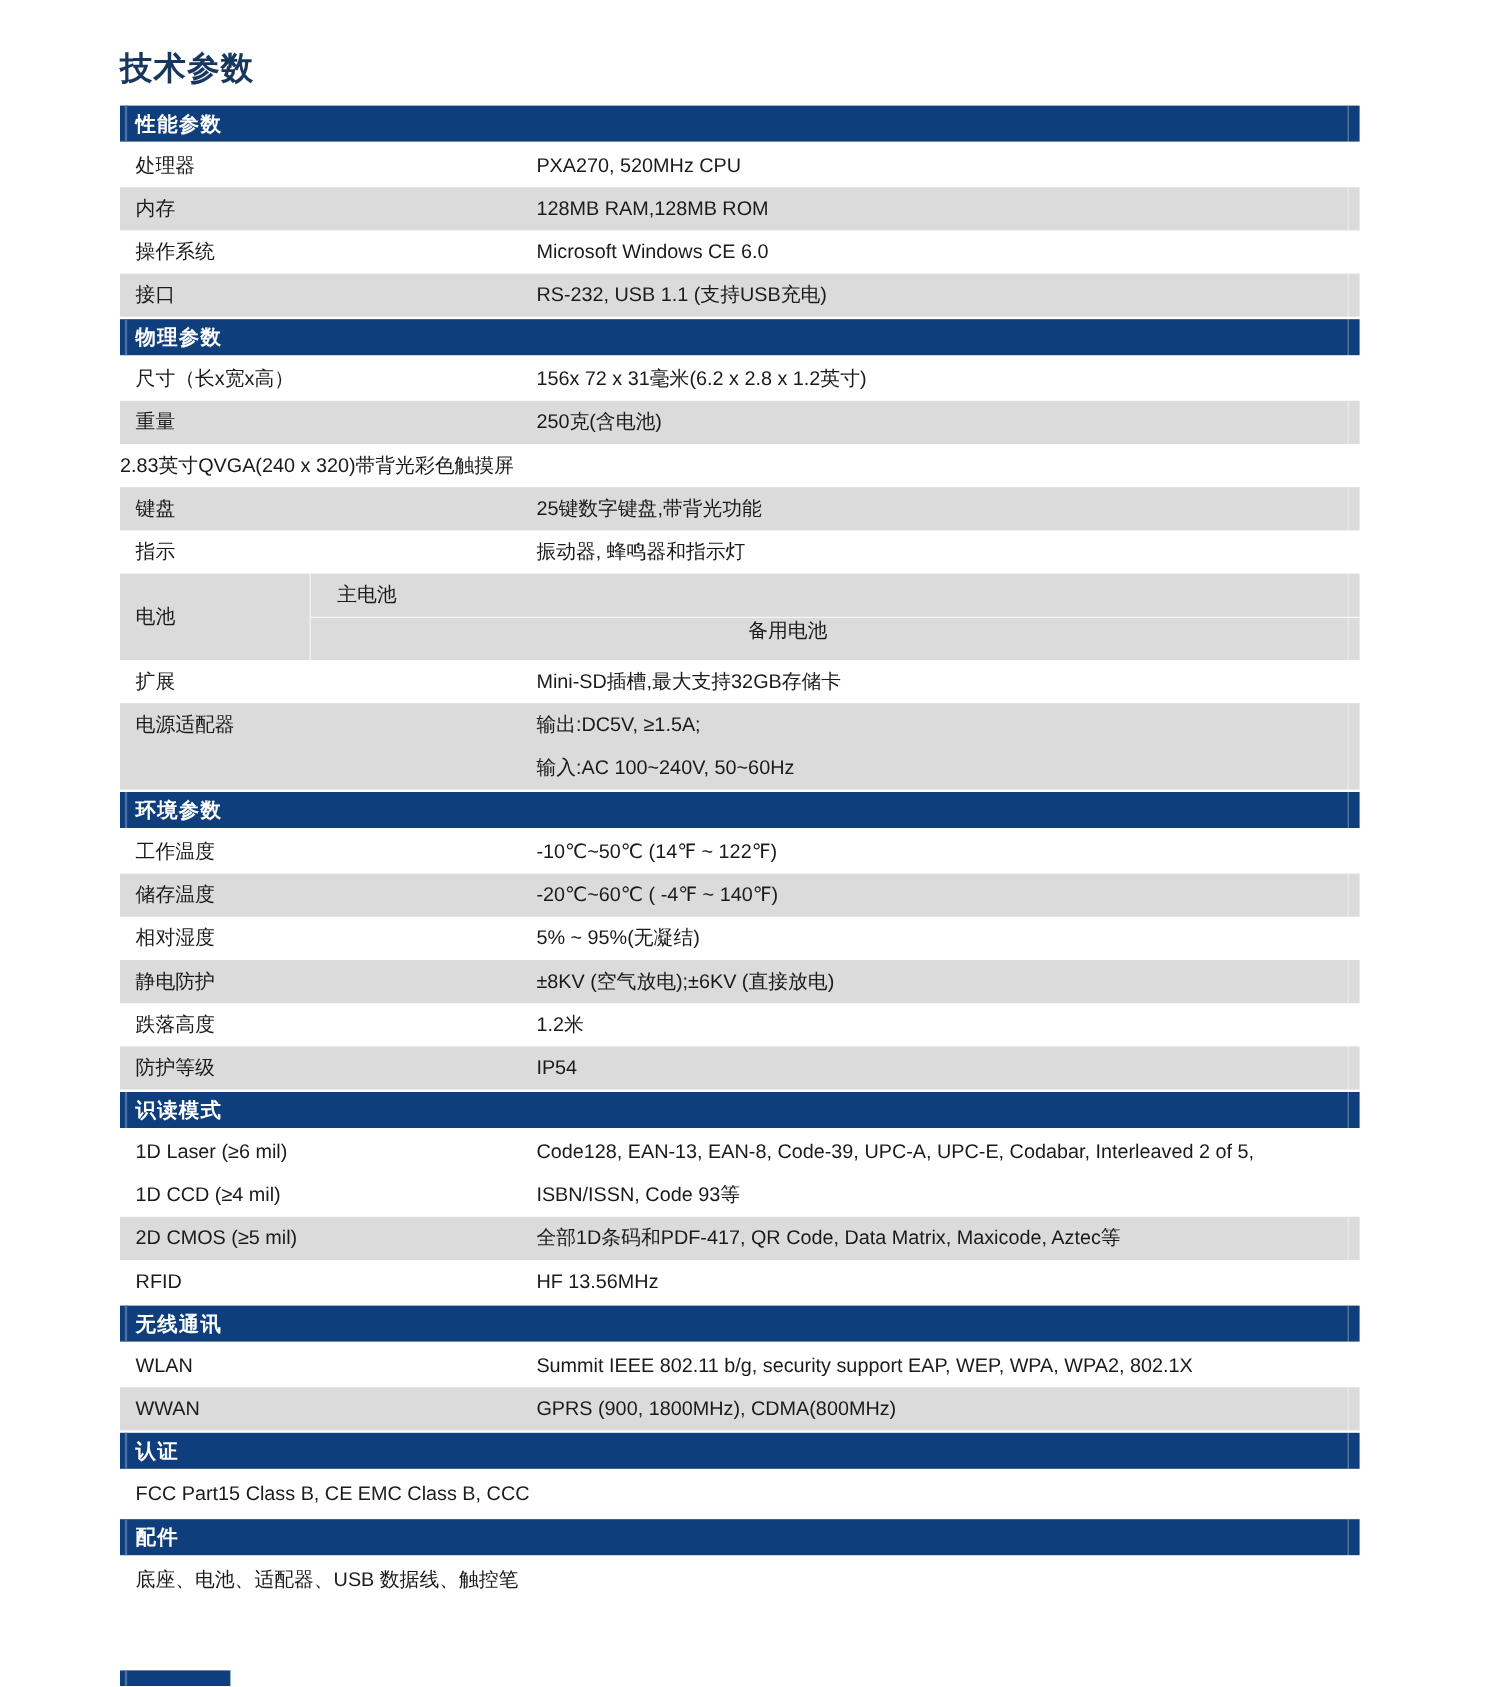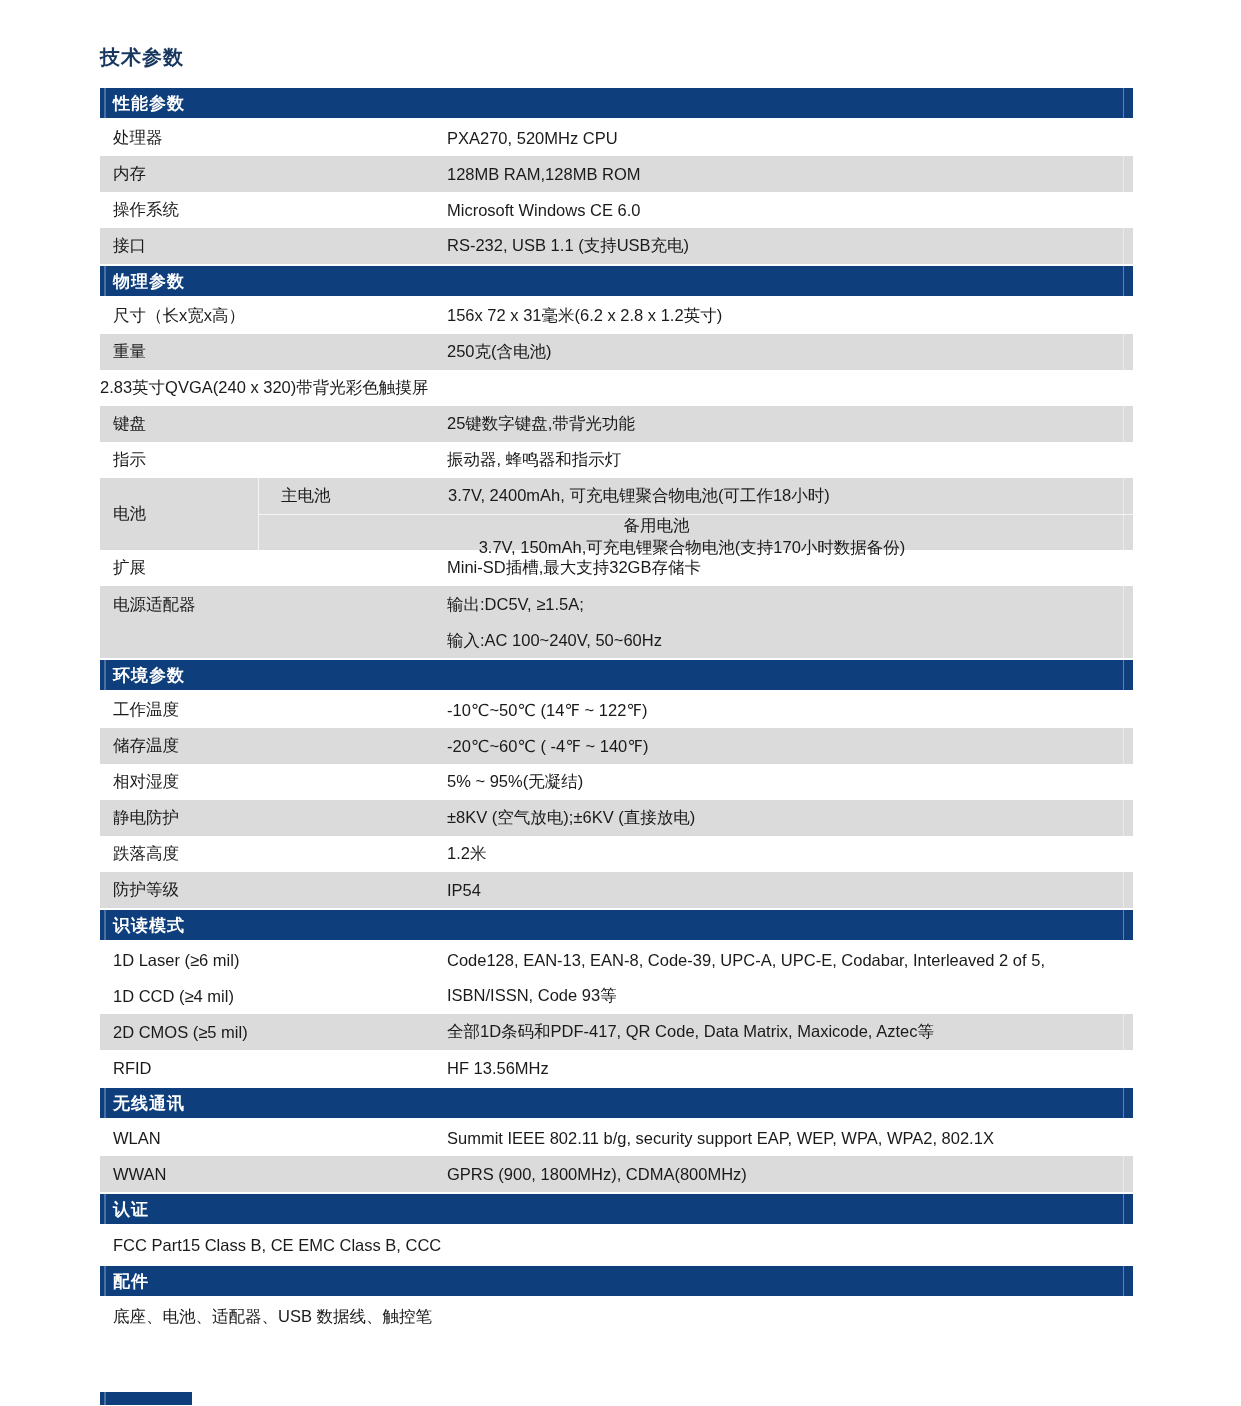--- a/index.html
+++ b/index.html
@@ -12,21 +12,21 @@
   *{margin:0;padding:0;box-sizing:border-box;}
   html,body{background:#ffffff;}
   body{
     width:1241px;height:1406px;overflow:hidden;position:relative;
     font-family:"Liberation Sans","DejaVu Sans",sans-serif;
     color:var(--text-color);
   }
   .doc{position:absolute;left:100px;top:0;width:1033px;}
   .page-title{
     margin-top:40px;margin-bottom:14px;
-    font-size:20px;font-weight:bold;color:var(--title-color);
+    font-size:27px;font-weight:bold;color:var(--title-color);
     letter-spacing:1px;height:34px;line-height:34px;
   }
   .section-header{
     position:relative;height:30px;margin:2px 0;
     background:var(--header-bg);
     color:#ffffff;font-size:17px;font-weight:bold;
     display:flex;align-items:center;padding-left:13px;
     letter-spacing:1px;
   }
   .section-header::before{
@@ -115,25 +115,23 @@
       </div>
       <div class="row">
         <div class="cell-label">指示</div>
         <div class="cell-value">振动器, 蜂鸣器和指示灯</div>
       </div>
       <div class="row group-row alt">
         <div class="group-label">电池</div>
         <div class="group-rows">
           <div class="sub-row">
             <div class="sub-label">主电池</div>
-            <div class="sub-value">3.7V, 2400mAh,  可充电锂聚合物电池(可工作18小时)</div>
           </div>
           <div class="sub-row">
             <div class="sub-label">备用电池</div>
-            <div class="sub-value">3.7V, 150mAh,可充电锂聚合物电池(支持170小时数据备份)</div>
           </div>
         </div>
       </div>
       <div class="row">
         <div class="cell-label">扩展</div>
         <div class="cell-value">Mini-SD插槽,最大支持32GB存储卡</div>
       </div>
       <div class="row ml-row alt">
         <div class="cell-label">电源适配器</div>
         <div class="ml-values">

